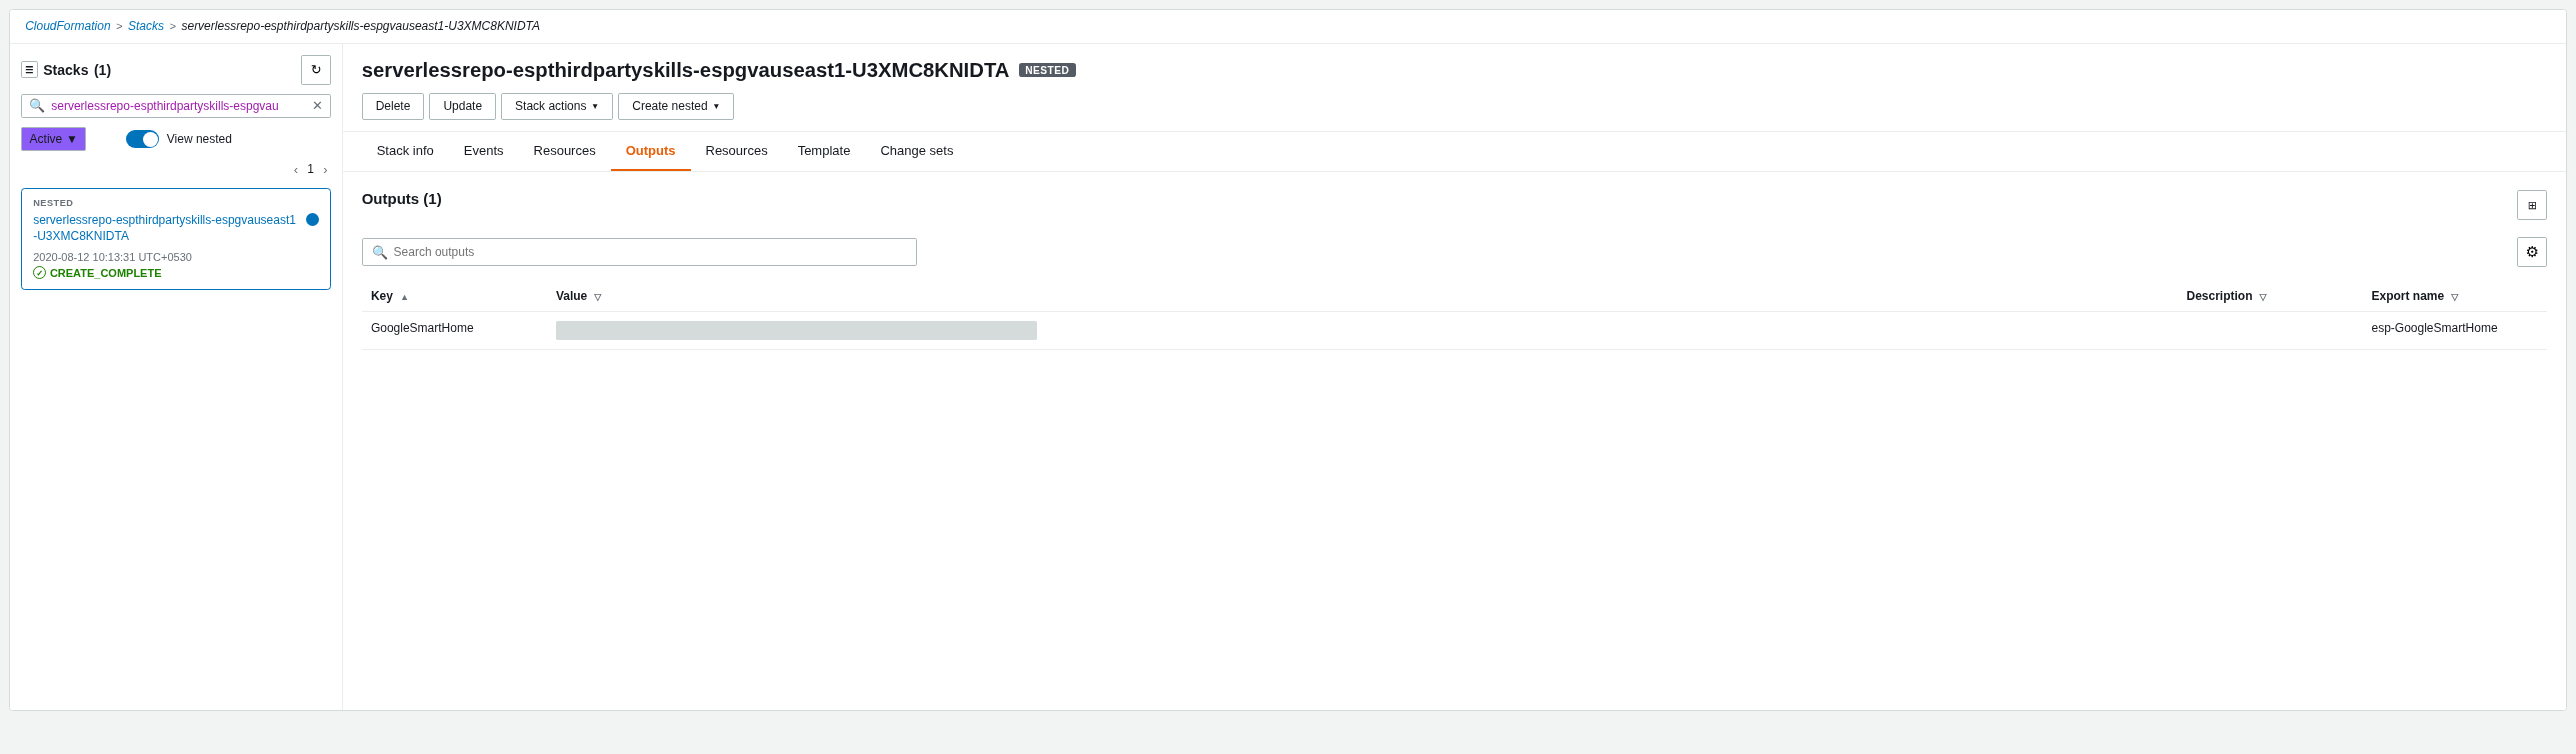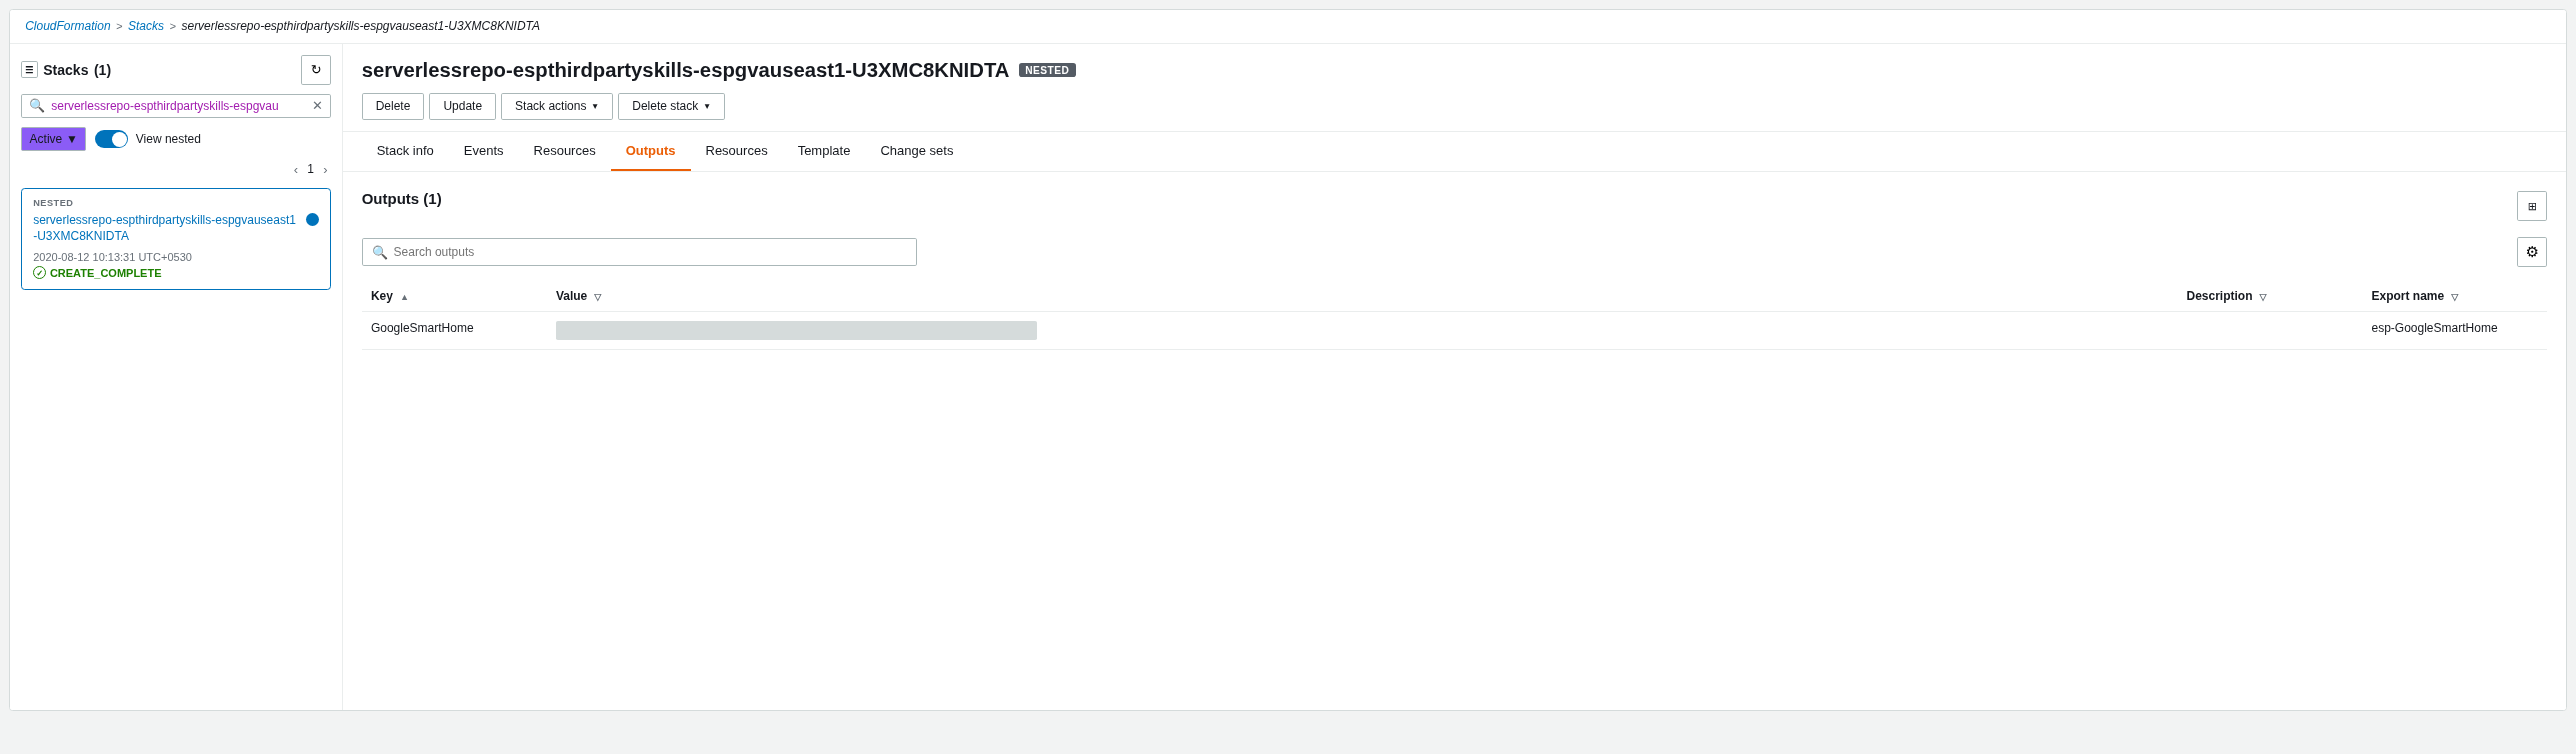--- a/index.html
+++ b/index.html
@@ -128,20 +128,21 @@
       background: #8b5cf6;
       cursor: pointer;
       font-size: 12px;
       gap: 3.7px;
     }
     .toggle-row {
       display: flex;
       align-items: center;
       gap: 7.4px;
       font-size: 12px;
+      margin-left: 31px;
     }
     .toggle {
       width: 33px;
       height: 18.5px;
       background: #0073bb;
       border-radius: 9.2px;
       position: relative;
       cursor: pointer;
     }
     .toggle::after {
@@ -481,36 +482,36 @@
     <div class="right-panel">
       <div class="right-header">
         <div class="stack-title-row">
           <span class="stack-main-title">serverlessrepo-espthirdpartyskills-espgvauseast1-U3XMC8KNIDTA</span>
           <span class="nested-badge">NESTED</span>
         </div>
         <div class="action-buttons">
           <button class="btn">Delete</button>
           <button class="btn">Update</button>
           <button class="btn btn-dropdown">Stack actions</button>
-          <button class="btn btn-dropdown">Delete stack</button>
+          <button class="btn btn-dropdown">Create nested</button>
         </div>
       </div>
 
       <div class="tabs-bar">
         <div class="tab">Stack info</div>
         <div class="tab">Events</div>
         <div class="tab">Resources</div>
         <div class="tab active">Outputs</div>
         <div class="tab">Resources</div>
         <div class="tab">Template</div>
         <div class="tab">Change sets</div>
       </div>
 
       <div class="content-area">
-        <div style="display:flex; align-items:center; justify-content:space-between; margin-bottom:15px;">
+        <div style="display:flex; justify-content:space-between; margin-bottom:15px;">
           <div class="section-title">
             <span>Outputs</span>
             <span>(1)</span>
           </div>
           <div class="top-right-btn">⊞</div>
         </div>
 
         <div class="outputs-search-row">
           <div class="search-field">
             <span>🔍</span>

